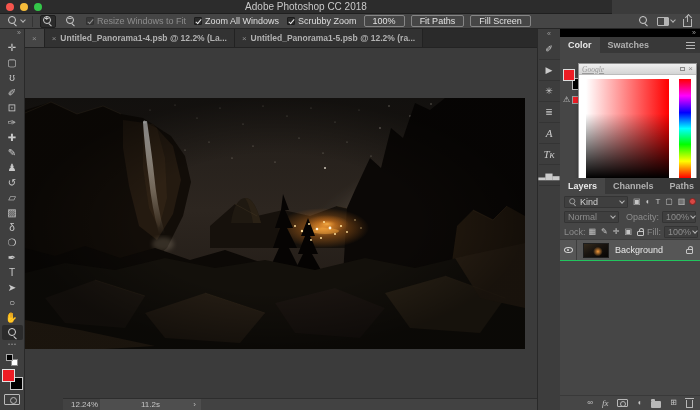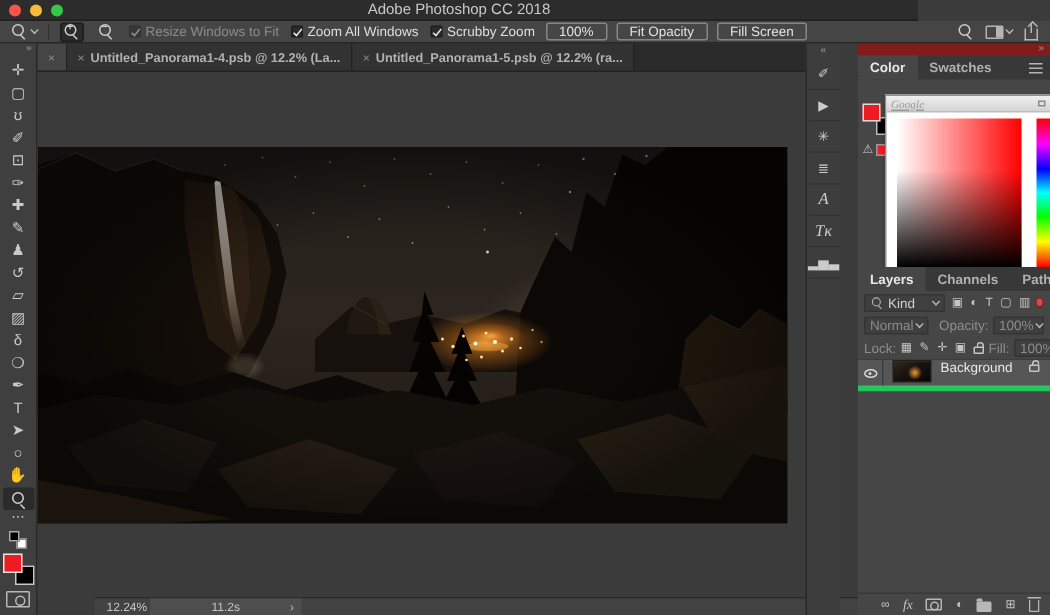--- a/index.html
+++ b/index.html
@@ -83,21 +83,21 @@
 
   
   .dockstrip{position:absolute;left:537px;top:29px;bottom:0;width:23px;background:#3d3d3d;
              border-left:1px solid #292929;display:flex;flex-direction:column;align-items:center;}
   .ds-head{height:10px;font-size:7px;color:#9a9a9a;line-height:10px;}
   .dock-icon{width:21px;height:21px;display:flex;align-items:center;justify-content:center;
              font-size:9px;color:#cbcbcb;border-bottom:1px solid #343434;}
   .dock-icon.serif{font-family:"Liberation Serif",serif;font-style:italic;font-size:11px;}
 
   
-  .panels{position:absolute;left:560px;top:29px;right:0;bottom:0;background:#7f1d1d;font-size:9px;margin-left:12px;}
+  .panels{position:absolute;left:560px;top:29px;right:0;bottom:0;background:#000000;font-size:9px;}
   .panels-head{height:8px;text-align:right;padding-right:4px;font-size:7px;color:#9a9a9a;line-height:8px;}
   .ptab-strip{height:16px;background:#383838;display:flex;align-items:center;}
   .ptab{padding:0 8px;height:16px;line-height:16px;color:#b0b0b0;font-weight:bold;font-size:9px;}
   .ptab.active{background:#464646;color:#e8e8e8;}
   .pmenu{margin-left:auto;margin-right:5px;width:9px;height:7px;border-top:1px solid #b5b5b5;border-bottom:1px solid #b5b5b5;position:relative;}
   .pmenu::before{content:"";position:absolute;left:0;top:2px;width:100%;height:1px;background:#b5b5b5;}
 
   .color-panel{position:absolute;top:8px;left:0;right:0;height:141px;background:#464646;}
   .cp-swatches{position:absolute;left:3px;top:32px;width:21px;height:21px;}
   .cp-swatches .bgsw{position:absolute;right:0;bottom:0;width:12px;height:12px;background:#000;border:1px solid #bbb;}
@@ -136,22 +136,22 @@
   .shape-lock{width:7px;height:5px;border:1px solid #c5c5c5;border-radius:1px;position:relative;margin-top:3px;display:inline-block;}
   .shape-lock::before{content:"";position:absolute;left:1px;top:-4px;width:3px;height:3px;
         border:1px solid #c5c5c5;border-bottom:none;border-radius:3px 3px 0 0;}
   .shape-folder{width:10px;height:7px;background:#b8b8b8;border-radius:1px;position:relative;margin-top:2px;display:inline-block;}
   .shape-folder::before{content:"";position:absolute;top:-2px;left:0;width:4px;height:2px;background:#b8b8b8;border-radius:1px 1px 0 0;}
   .shape-trash{width:7px;height:8px;border:1px solid #b8b8b8;border-top:none;border-radius:0 0 1px 1px;position:relative;margin-top:2px;display:inline-block;}
   .shape-trash::before{content:"";position:absolute;top:-2px;left:-2px;width:9px;height:1px;background:#b8b8b8;}
   .shape-mask{width:11px;height:8px;border:1px solid #b8b8b8;border-radius:1px;position:relative;display:inline-block;}
   .shape-mask::before{content:"";position:absolute;right:1px;top:1px;width:4px;height:4px;border:1px solid #b8b8b8;border-radius:50%;}
   .fx-style{font-family:"Liberation Serif",serif;font-style:italic;font-size:9px;}
-  .layer-row{height:22px;background:#565656;display:flex;
-             border-top:1px solid #3c3c3c;border-bottom:4px solid #22c55e;flex:none;}
+  .layer-row{height:22px;background:#565656;display:flex;align-items:center;
+             border-top:1px solid #3c3c3c;border-bottom:1px solid #22c55e;flex:none;}
   .eye-cell{width:17px;height:100%;border-right:1px solid #3e3e3e;display:flex;align-items:center;justify-content:center;}
   .eye{width:9px;height:6px;border:1px solid #d8d8d8;border-radius:50%;position:relative;}
   .eye::before{content:"";position:absolute;left:2.5px;top:1px;width:2px;height:2px;background:#d8d8d8;border-radius:50%;}
   .thumb{width:26px;height:15px;margin:0 6px;border:1px solid #1e1e1e;flex:none;
          background:radial-gradient(circle at 58% 58%,rgba(255,160,60,.95) 0,rgba(255,160,60,0) 30%),
                     linear-gradient(150deg,#342a1c 0%,#191410 45%,#070503 100%);}
   .layer-label{flex:1;font-size:9px;color:#e8e8e8;}
   .layer-row .shape-lock{margin-right:7px;display:none;}
   .layer-row.locked .shape-lock{display:inline-block;}
   .layers-body{flex:1;background:#464646;}
@@ -197,21 +197,21 @@
         <span class="cb"></span>
         <span>Zoom All Windows</span>
       </label>
         <label class="opt-cb checked" title="Scrubby Zoom">
         <span class="cb"></span>
         <span>Scrubby Zoom</span>
       </label>
     </span>
     <span style="display:flex;align-items:center;gap:6px">
       <button class="opt-btn" title="100%">100%</button>
-        <button class="opt-btn" title="Fit Screen">Fit Opacity</button>
+        <button class="opt-btn" title="Fit Screen">Fit Paths</button>
         <button class="opt-btn" title="Fill Screen">Fill Screen</button>
     </span>
     <span class="ob-right">
       <span class="mag"></span>
       <span style="display:flex;align-items:center;gap:2px">
         <span class="ws"></span>
         <span class="chev"></span>
       </span>
       <span class="share"></span>
     </span>

